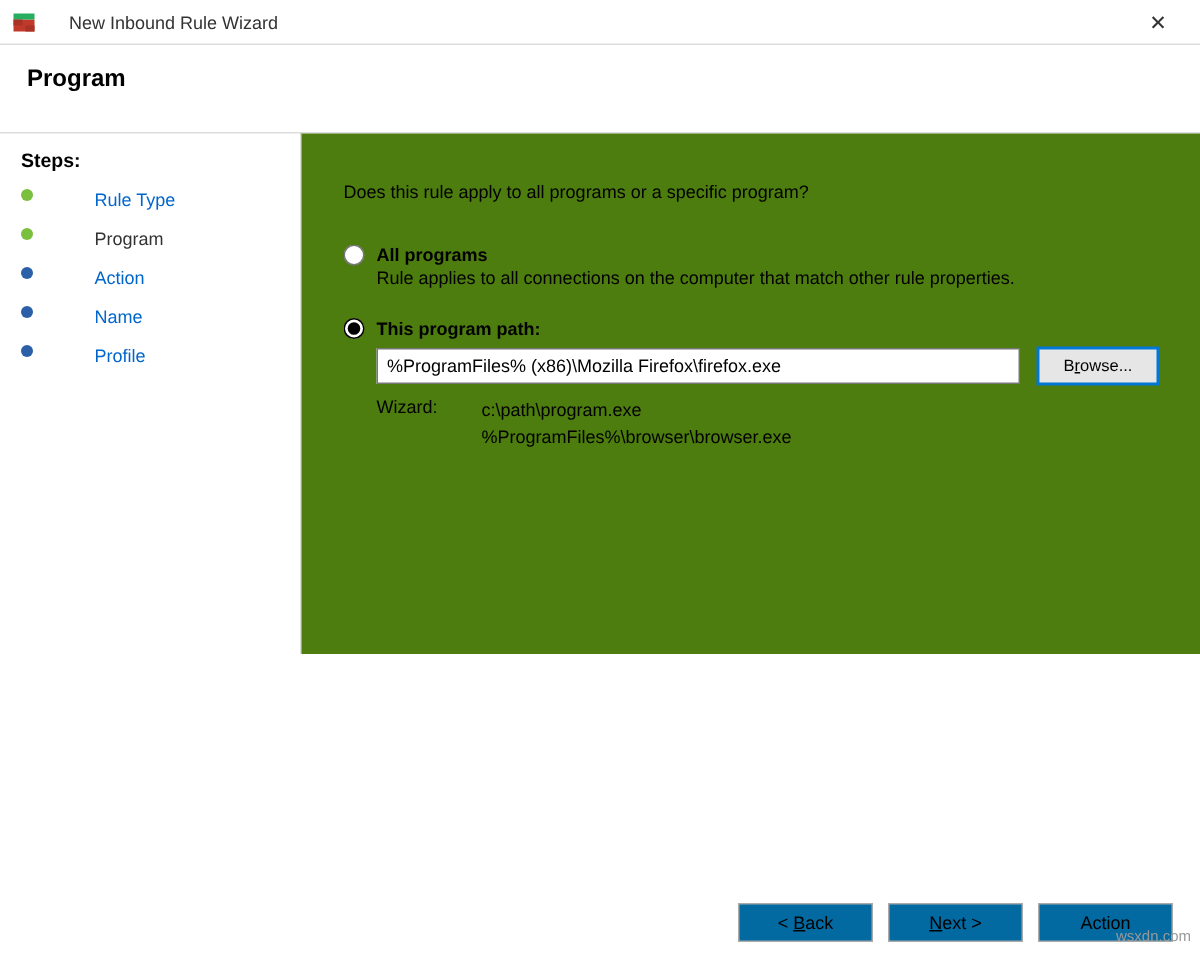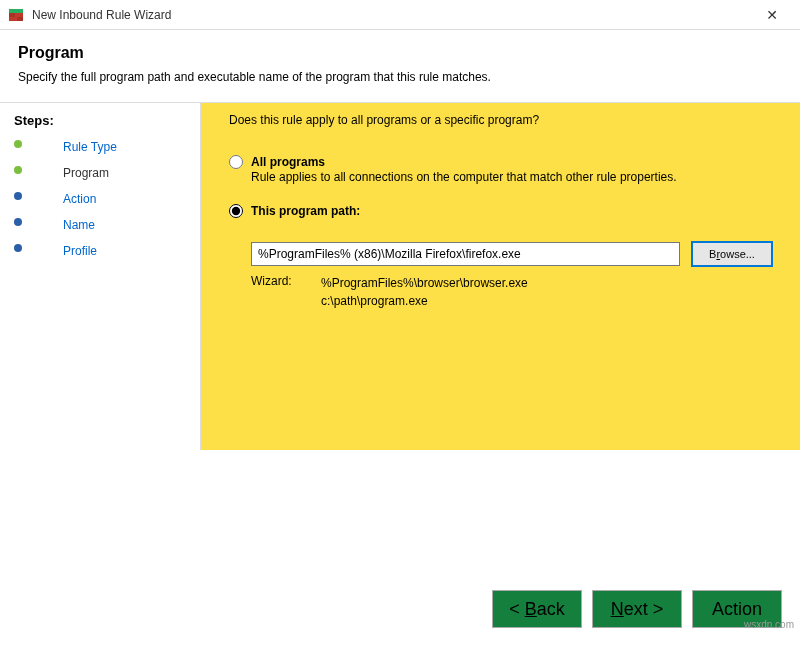--- a/index.html
+++ b/index.html
@@ -1,56 +1,56 @@
 <!DOCTYPE html>
 <html><head>
 <meta charset="utf-8">
 <style>
 * { box-sizing: border-box; font-family: "Segoe UI", Tahoma, sans-serif; }
 body { margin: 0; background: #fff; width: 800px; height: 650px; overflow: hidden; position: relative; }
 
 .titlebar { height: 30px; display: flex; align-items: center; padding: 0 8px; border-bottom: 1px solid #ddd; background: #fff; }
 .titlebar .icon { width: 16px; height: 16px; margin-right: 8px; }
-.titlebar .title { font-size: 12px; color: #333; flex: 1; }
+.titlebar .title { font-size: 12px; color: #333; flex: 1; margin-left: 14px; }
 .close-x { width: 40px; text-align: center; font-size: 14px; color: #333; font-family: Arial; }
 
 .header { padding: 14px 18px 10px 18px; }
 .header h1 { margin: 0 0 8px 0; font-size: 16px; font-weight: bold; color: #000; }
 .header .subtitle { font-size: 12px; color: #000; }
 
 .divider { border: none; border-top: 1px solid #ddd; margin: 8px 0 0 0; }
 
 .body { display: flex; height: 347px; }
 
 .sidebar { width: 200px; padding: 10px 14px; }
 .sidebar .steps-label { font-size: 13px; font-weight: bold; margin-bottom: 10px; }
 .sidebar .step { display: flex; align-items: flex-start; font-size: 12px; margin: 12px 0; gap: 31px; }
 .sidebar .bullet { width: 8px; height: 8px; border-radius: 50%; margin-right: 10px; }
 .sidebar .bullet.done { background: #7bbf3f; }
 .sidebar .bullet.todo { background: #2b5fa8; }
 .sidebar .step.link .label { color: #0066cc; }
 .sidebar .step.current .label { color: #333; }
 
-.main { flex: 1; background: #fde047; border-left: 1px solid #ddd; padding: 10px 28px; font-size: 12px; color: #000; }
+.main { flex: 1; background: #4d7c0f; border-left: 1px solid #ddd; padding: 32px 28px; font-size: 12px; color: #000; }
 .question { margin-bottom: 28px; }
 .option { margin-bottom: 20px; }
 .option label { display: flex; align-items: flex-start; }
 .option input[type=radio] { margin: 0 8px 0 0; width: 14px; height: 14px; accent-color: #000; }
 .option .opt-label { font-weight: bold; }
 .option .desc { margin-left: 22px; margin-top: 1px; }
-.path-row { display: flex; gap: 12px; margin-left: 22px; margin-top: 24px; }
+.path-row { display: flex; gap: 12px; margin-left: 22px; margin-top: 6px; }
 .path-input { flex: 1; height: 24px; padding: 2px 6px; font-size: 12px; border: 1px solid #777; background: #fff; }
 .browse-btn { width: 80px; height: 24px; font-size: 11px; background: #e6e6e6; border: 1px solid #0078d7; outline: 1px solid #0078d7; cursor: pointer; }
 .browse-btn .u { text-decoration: underline; }
 .example { display: flex; margin-left: 22px; margin-top: 8px; font-size: 12px; }
 .example .ex-label { width: 70px; }
 .example .ex-vals { line-height: 1.5; }
 
 .footer { position: absolute; right: 18px; bottom: 22px; display: flex; gap: 10px; }
-.footer button { width: 90px; height: 38px; font-size: 18px; background: #15803d; border: 1px solid #aaa; cursor: pointer; }
+.footer button { width: 90px; height: 26px; font-size: 12px; background: #0369a1; border: 1px solid #aaa; cursor: pointer; }
 .footer button .u { text-decoration: underline; }
 
 .watermark { position: absolute; right: 6px; bottom: 20px; font-size: 10px; color: #999; }
 </style>
 </head>
 <body>
 
 <div class="titlebar">
   <span class="icon">
     <svg viewBox="0 0 16 16" width="16" height="16">
@@ -59,21 +59,20 @@
         <rect x="1" y="6" width="6" height="4" fill="#a93226"></rect>
         <rect x="9" y="10" width="6" height="4" fill="#a93226"></rect>
       </svg>
   </span>
   <span class="title">New Inbound Rule Wizard</span>
   <span class="close-x">✕</span>
 </div>
 
 <div class="header">
   <h1>Program</h1>
-  <div class="subtitle">Specify the full program path and executable name of the program that this rule matches.</div>
 </div>
 <hr class="divider">
 
 <div class="body">
   <div class="sidebar">
     <div class="steps-label">Steps:</div>
     <div class="step link">
       <span class="bullet done"></span>
       <span class="label">Rule Type</span>
     </div>
@@ -113,22 +112,22 @@
 
       </label>
       <div class="path-row">
         <input class="path-input" type="text" value="%ProgramFiles% (x86)\Mozilla Firefox\firefox.exe" style="">
         <button class="browse-btn">B<span class="u">r</span>owse...</button>
 
       </div>
       <div class="example">
         <div class="ex-label">Wizard:</div>
         <div class="ex-vals">
+          <div>c:\path\program.exe</div>
           <div>%ProgramFiles%\browser\browser.exe</div>
-          <div>c:\path\program.exe</div>
         </div>
       </div>
     </div>
   </div>
 </div>
 
 <div class="footer">
   <button>&lt; <span class="u">B</span>ack</button>
 
   <button><span class="u">N</span>ext &gt;</button>

